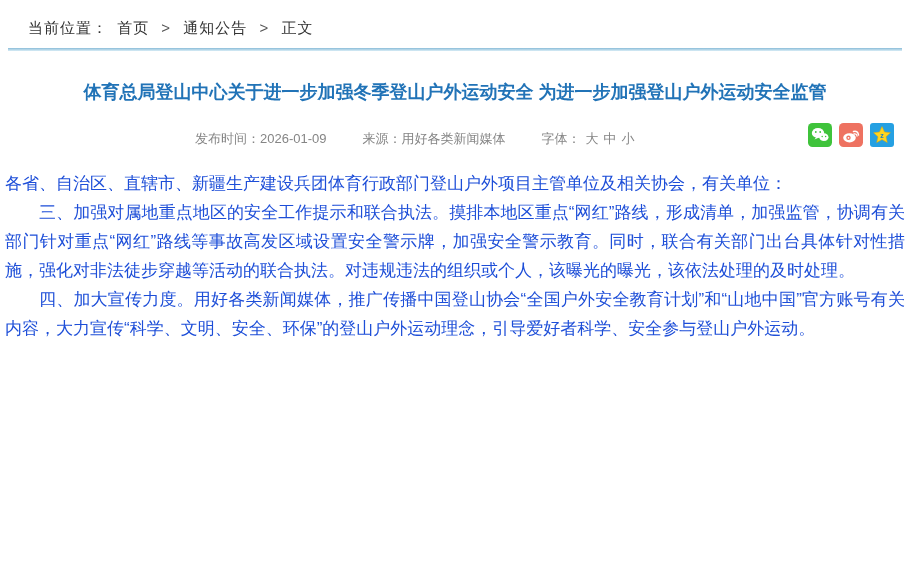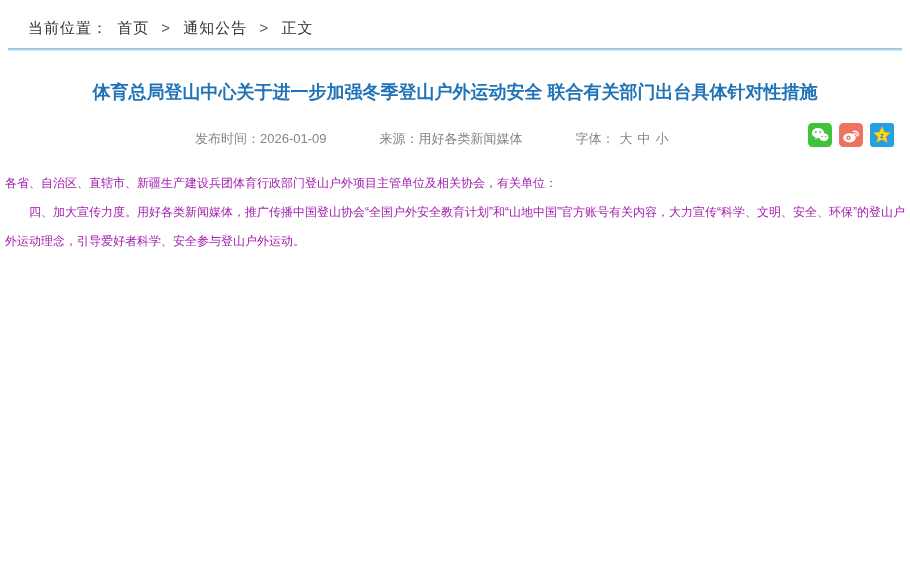--- a/index.html
+++ b/index.html
@@ -31,62 +31,62 @@
     font-weight: bold;
     color: #2173b7;
     line-height: 24px;
   }
   
   .meta {
     position: relative;
     margin-top: 23px;
     padding-left: 195px;
     display: flex;
-    column-gap: 53px;
+    column-gap: 36px;
     font-size: 13px;
     color: #858585;
     height: 24px;
     align-items: center;
   }
   .meta .meta-item { white-space: nowrap; }
   .meta .font-size-opt { margin-left: 5px; cursor: pointer; }
   .share {
     position: absolute;
     right: 16px;
     top: -4px;
     display: flex;
     column-gap: 7px;
   }
   .share .share-btn { width: 24px; height: 24px; cursor: pointer; display: block; }
   
   .content {
     margin-top: 18px;
     padding: 0 5px;
-    font-size: 12px;
-    color: #a21caf;
+    font-size: 17px;
+    color: #1d4ed8;
     line-height: 29px;
     text-align: justify;
   }
   .content p { text-indent: 2em; }
   .content p.no-indent { text-indent: 0; }
 </style>
 </head>
 <body>
 
 <div class="breadcrumb">
   <span>当前位置：</span>
   <span class="crumb-link">首页</span>
   <span class="sep">&gt;</span>
   <span class="crumb-link">通知公告</span>
   <span class="sep">&gt;</span>
   <span class="crumb-link">正文</span>
 </div>
 <div class="divider"></div>
 
-<h1 class="article-title">体育总局登山中心关于进一步加强冬季登山户外运动安全 联合有关部门出台具体针对性措施</h1>
+<h1 class="article-title">体育总局登山中心关于进一步加强冬季登山户外运动安全 为进一步加强登山户外运动安全监管</h1>
 
 <div class="meta">
   <span class="meta-item"><span>发布时间：</span><span>2026-01-09</span></span>
   <span class="meta-item"><span>来源：</span><span>用好各类新闻媒体</span></span>
   <span class="meta-item"><span>字体：</span><span class="font-size-opt">大</span><span class="font-size-opt">中</span><span class="font-size-opt">小</span></span>
 
   <span class="share">
 
     <svg class="share-btn" viewBox="0 0 24 24">
       <rect width="24" height="24" rx="4.5" fill="#3fc33b"></rect>
@@ -112,14 +112,15 @@
     <svg class="share-btn" viewBox="0 0 24 24">
       <rect width="24" height="24" rx="3" fill="#25a0e2"></rect>
       <polygon points="12,3.6 14.5,9.1 20.4,9.7 16,13.7 17.3,19.6 12,16.5 6.7,19.6 8,13.7 3.6,9.7 9.5,9.1" fill="#ffd51e" stroke="#e8a800" stroke-width="0.5"></polygon>
       <text x="12" y="14.8" font-size="7" font-weight="bold" fill="#1b7fc4" text-anchor="middle">z</text>
     </svg>
   </span>
 </div>
 
 <div class="content">
   <p class="no-indent">各省、自治区、直辖市、新疆生产建设兵团体育行政部门登山户外项目主管单位及相关协会，有关单位：</p>
+  <p>三、加强对属地重点地区的安全工作提示和联合执法。摸排本地区重点“网红”路线，形成清单，加强监管，协调有关部门针对重点“网红”路线等事故高发区域设置安全警示牌，加强安全警示教育。同时，联合有关部门出台具体针对性措施，强化对非法徒步穿越等活动的联合执法。对违规违法的组织或个人，该曝光的曝光，该依法处理的及时处理。</p>
   <p>四、加大宣传力度。用好各类新闻媒体，推广传播中国登山协会“全国户外安全教育计划”和“山地中国”官方账号有关内容，大力宣传“科学、文明、安全、环保”的登山户外运动理念，引导爱好者科学、安全参与登山户外运动。</p>
 </div>
 
 </body></html>

